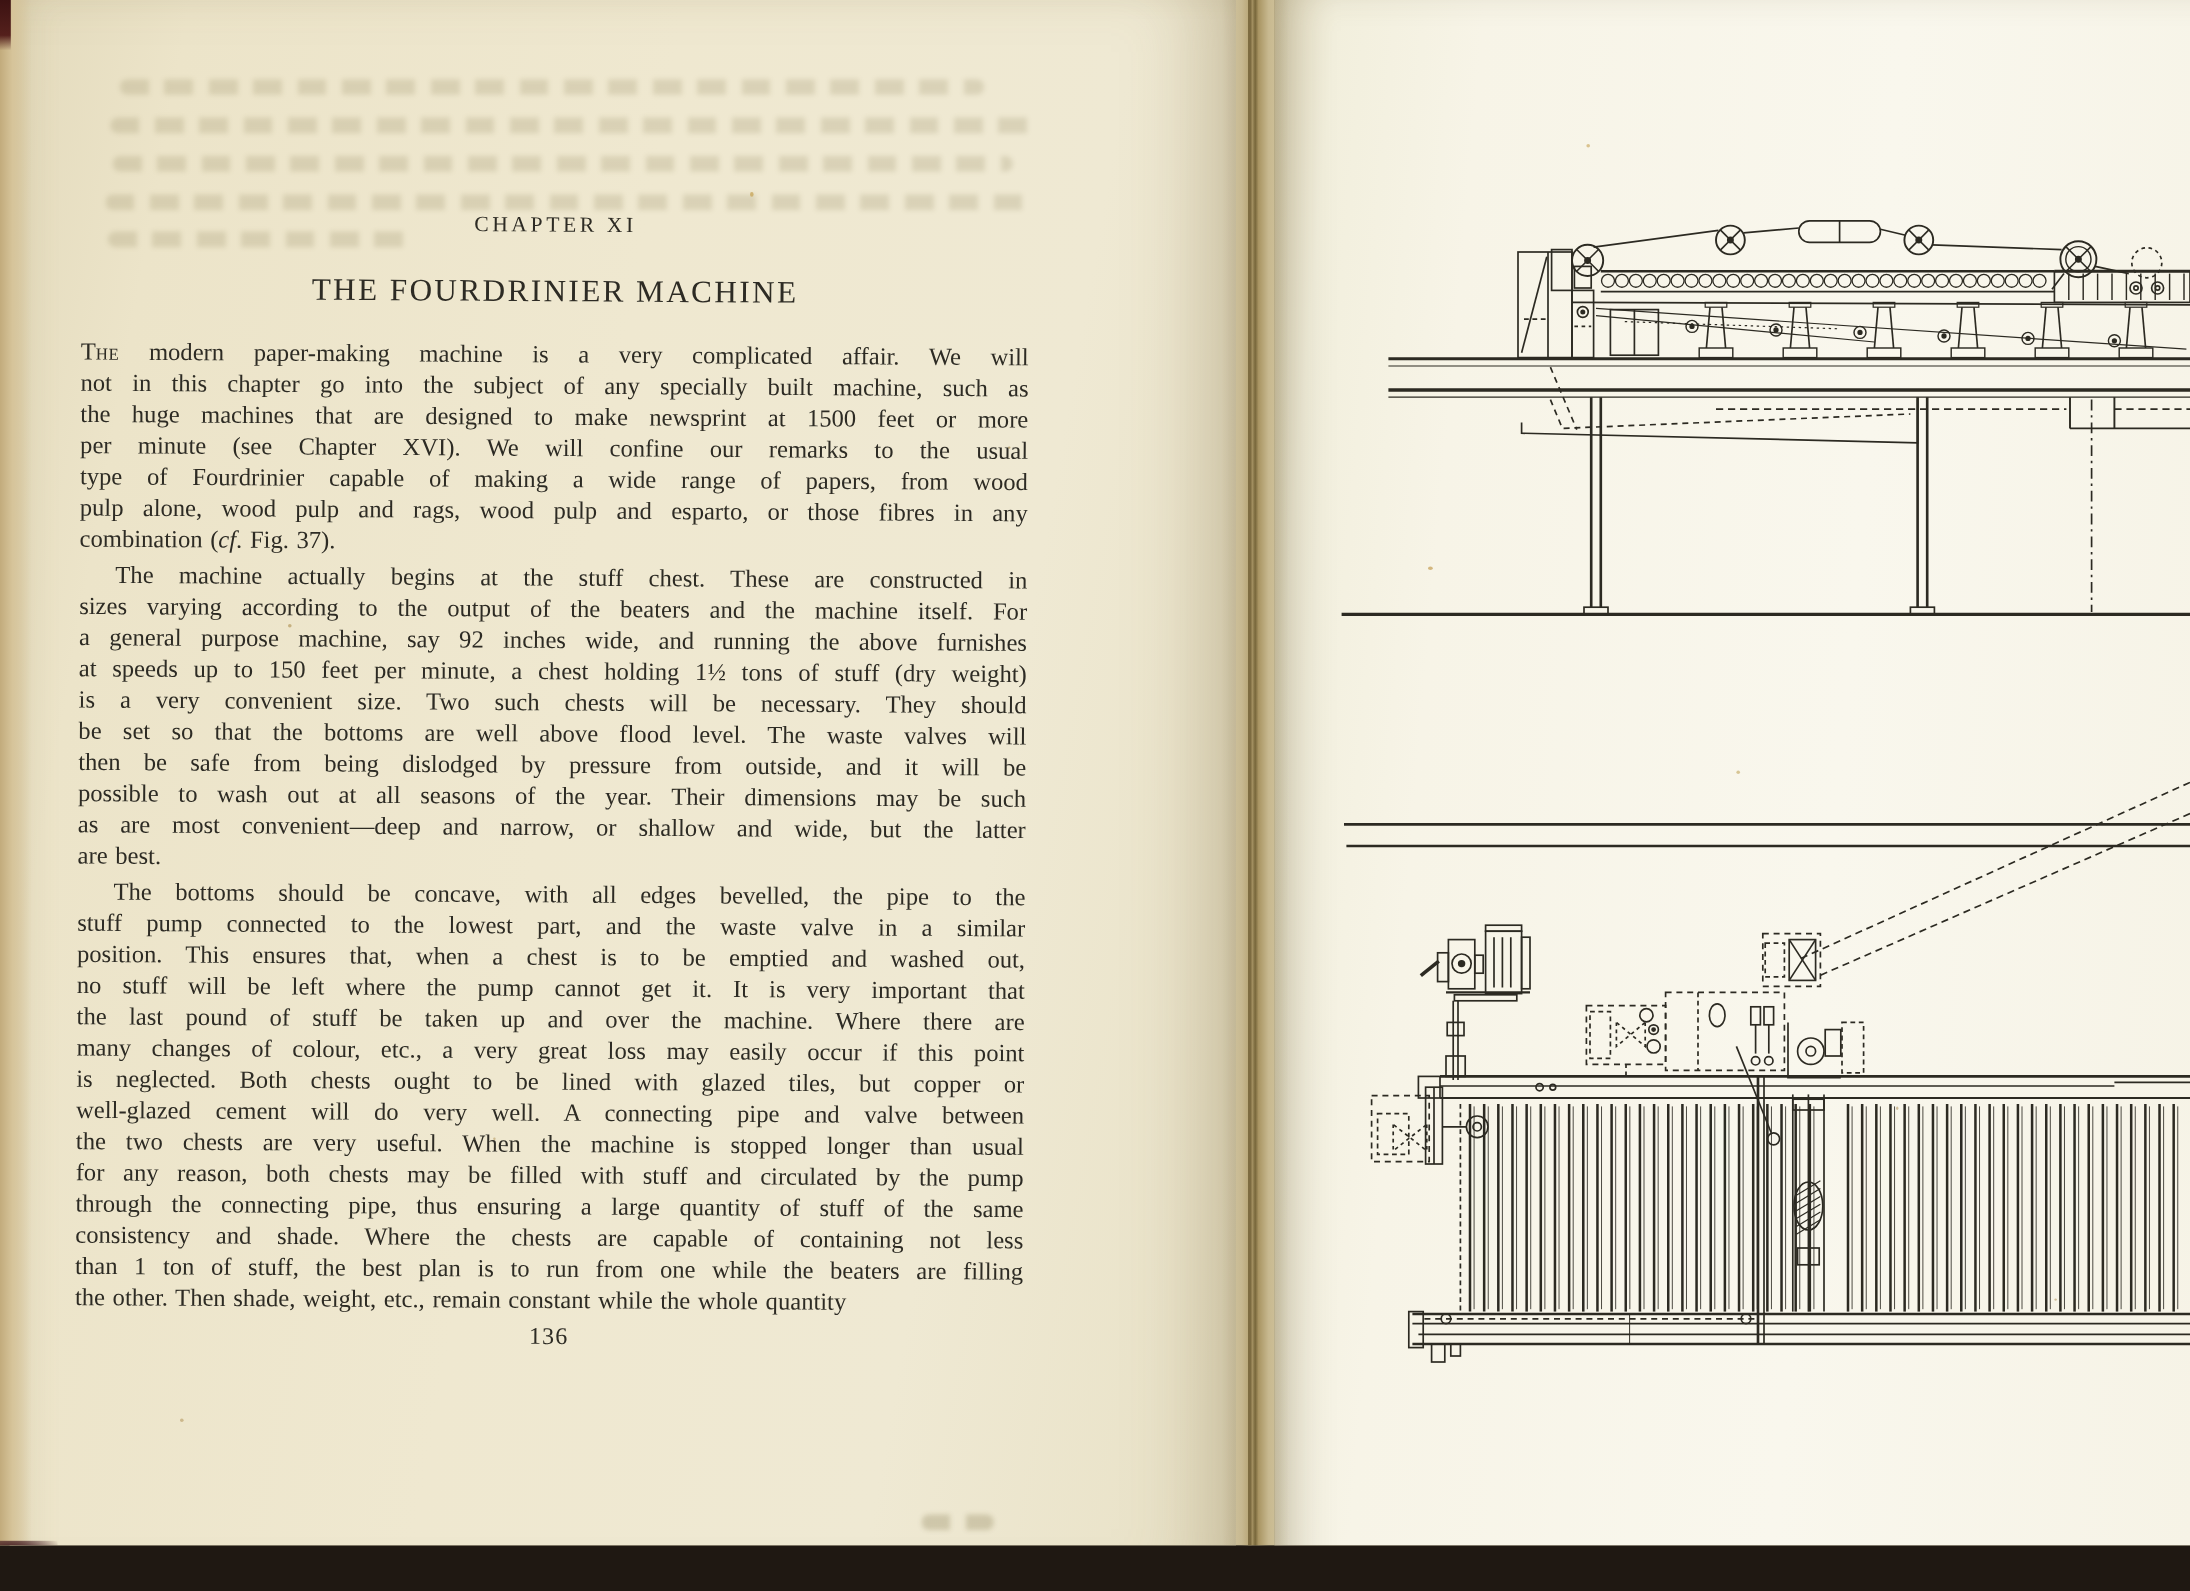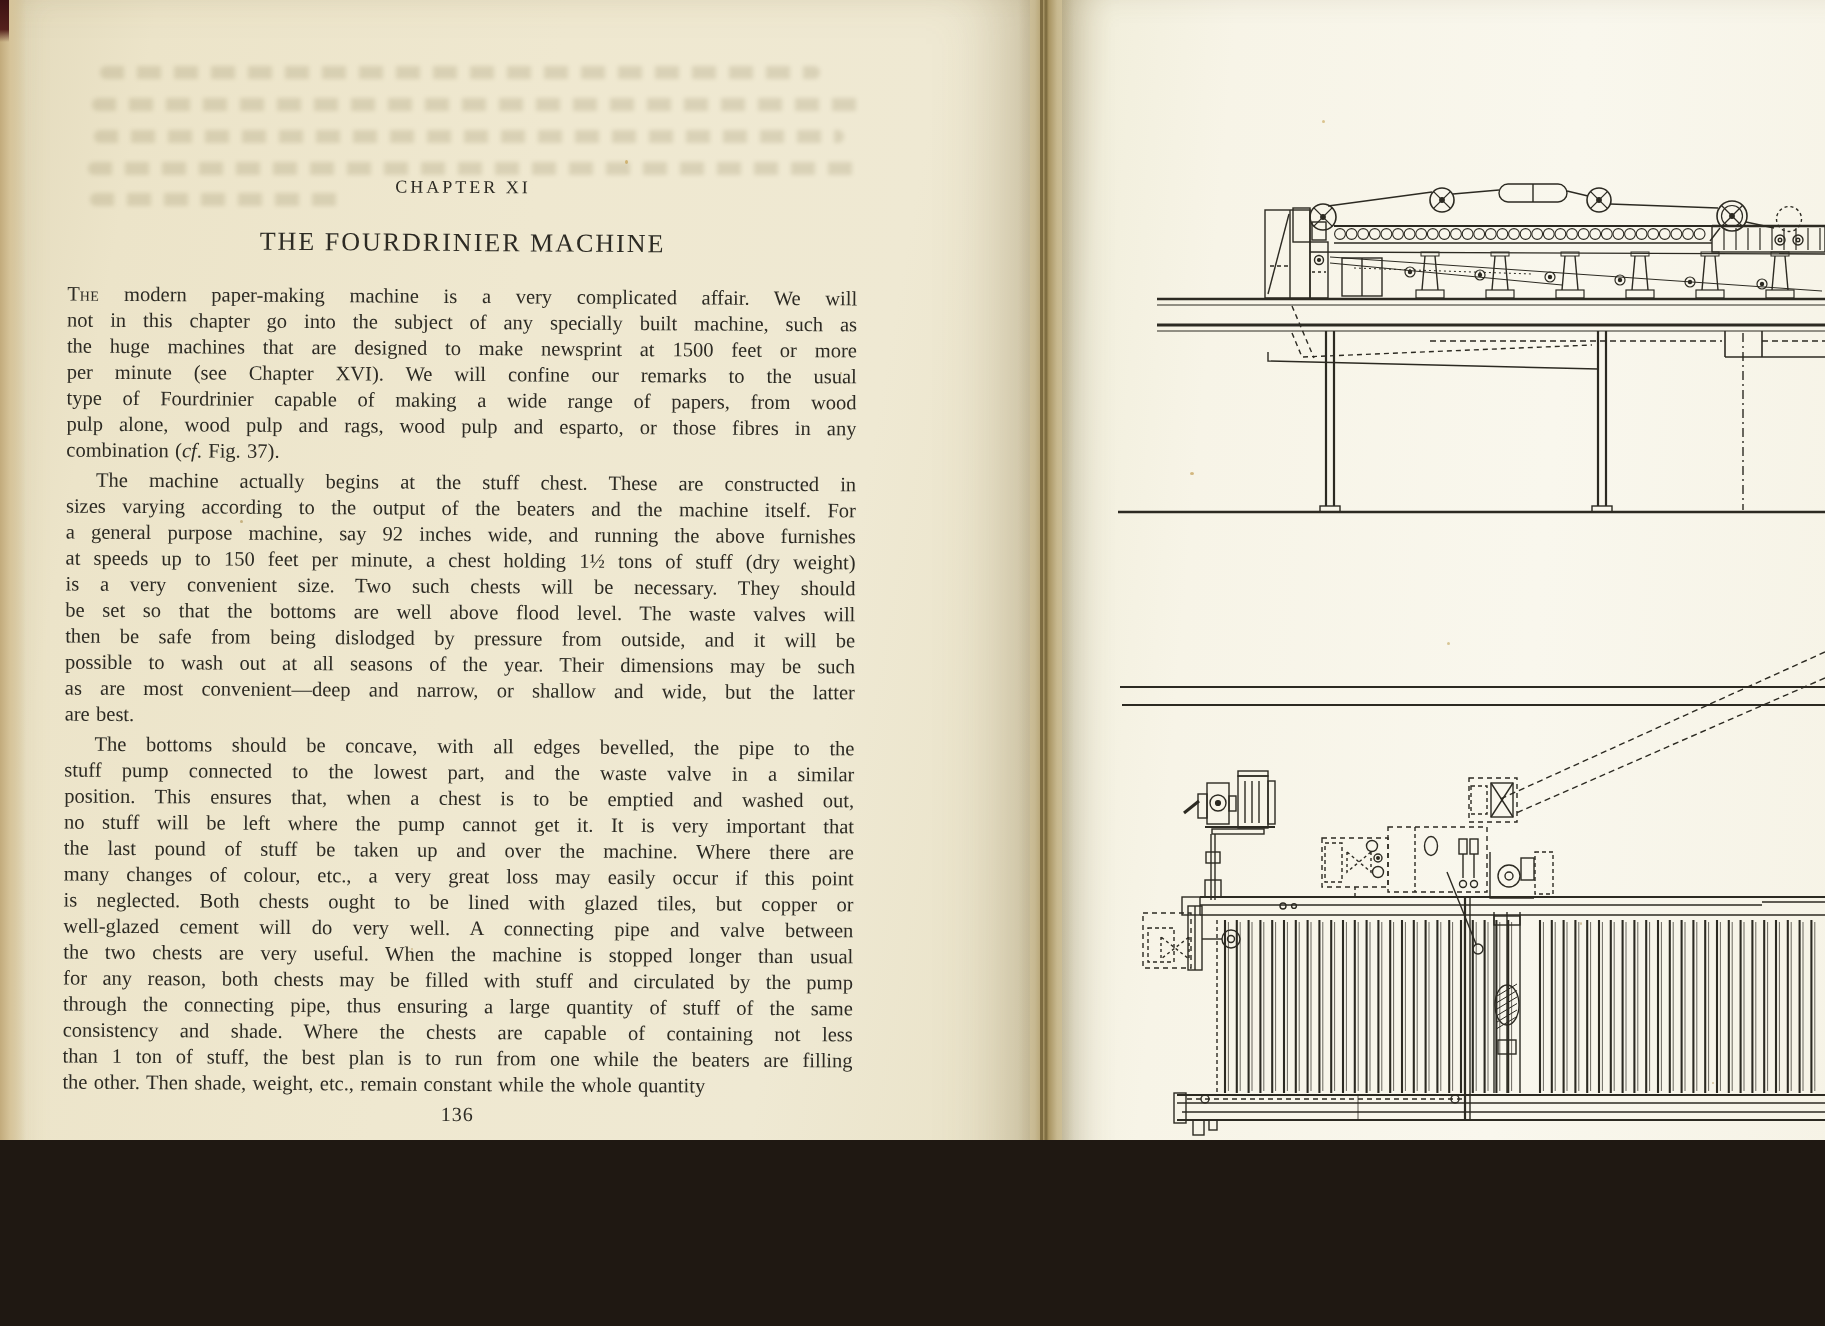--- a/index.html
+++ b/index.html
@@ -1,16 +1,16 @@
 <!DOCTYPE html>
 <html><head>
 <meta charset="utf-8">
 <style>
   html,body{margin:0;padding:0;background:#1f1812;}
-  #spread{position:relative;width:1825px;height:1140px;overflow:hidden;
+  #spread{position:relative;width:1825px;height:1288px;overflow:hidden;
           background:#d8cba5;font-family:"Liberation Serif","DejaVu Serif",serif;}
   
   #left-page{position:absolute;left:8px;top:0;width:1022px;height:1318px;
     background:linear-gradient(100deg,#e3dabc 0%,#ece4c9 12%,#efe8d0 45%,#efe9d3 75%,#e8e1c6 100%);
     box-shadow:inset -60px 0 70px -40px rgba(120,100,55,.35), inset 25px 0 35px -20px rgba(150,125,70,.30);}
   #right-page{position:absolute;left:1062px;top:0;width:763px;height:1322px;
     background:linear-gradient(95deg,#e6dfc6 0%,#f2efdd 6%,#f7f4e7 20%,#f9f7ed 60%,#f6f3e6 100%);
     box-shadow:inset 30px 0 40px -22px rgba(110,95,50,.45);}
   
   #left-edge{position:absolute;left:0;top:0;width:26px;height:1326px;

